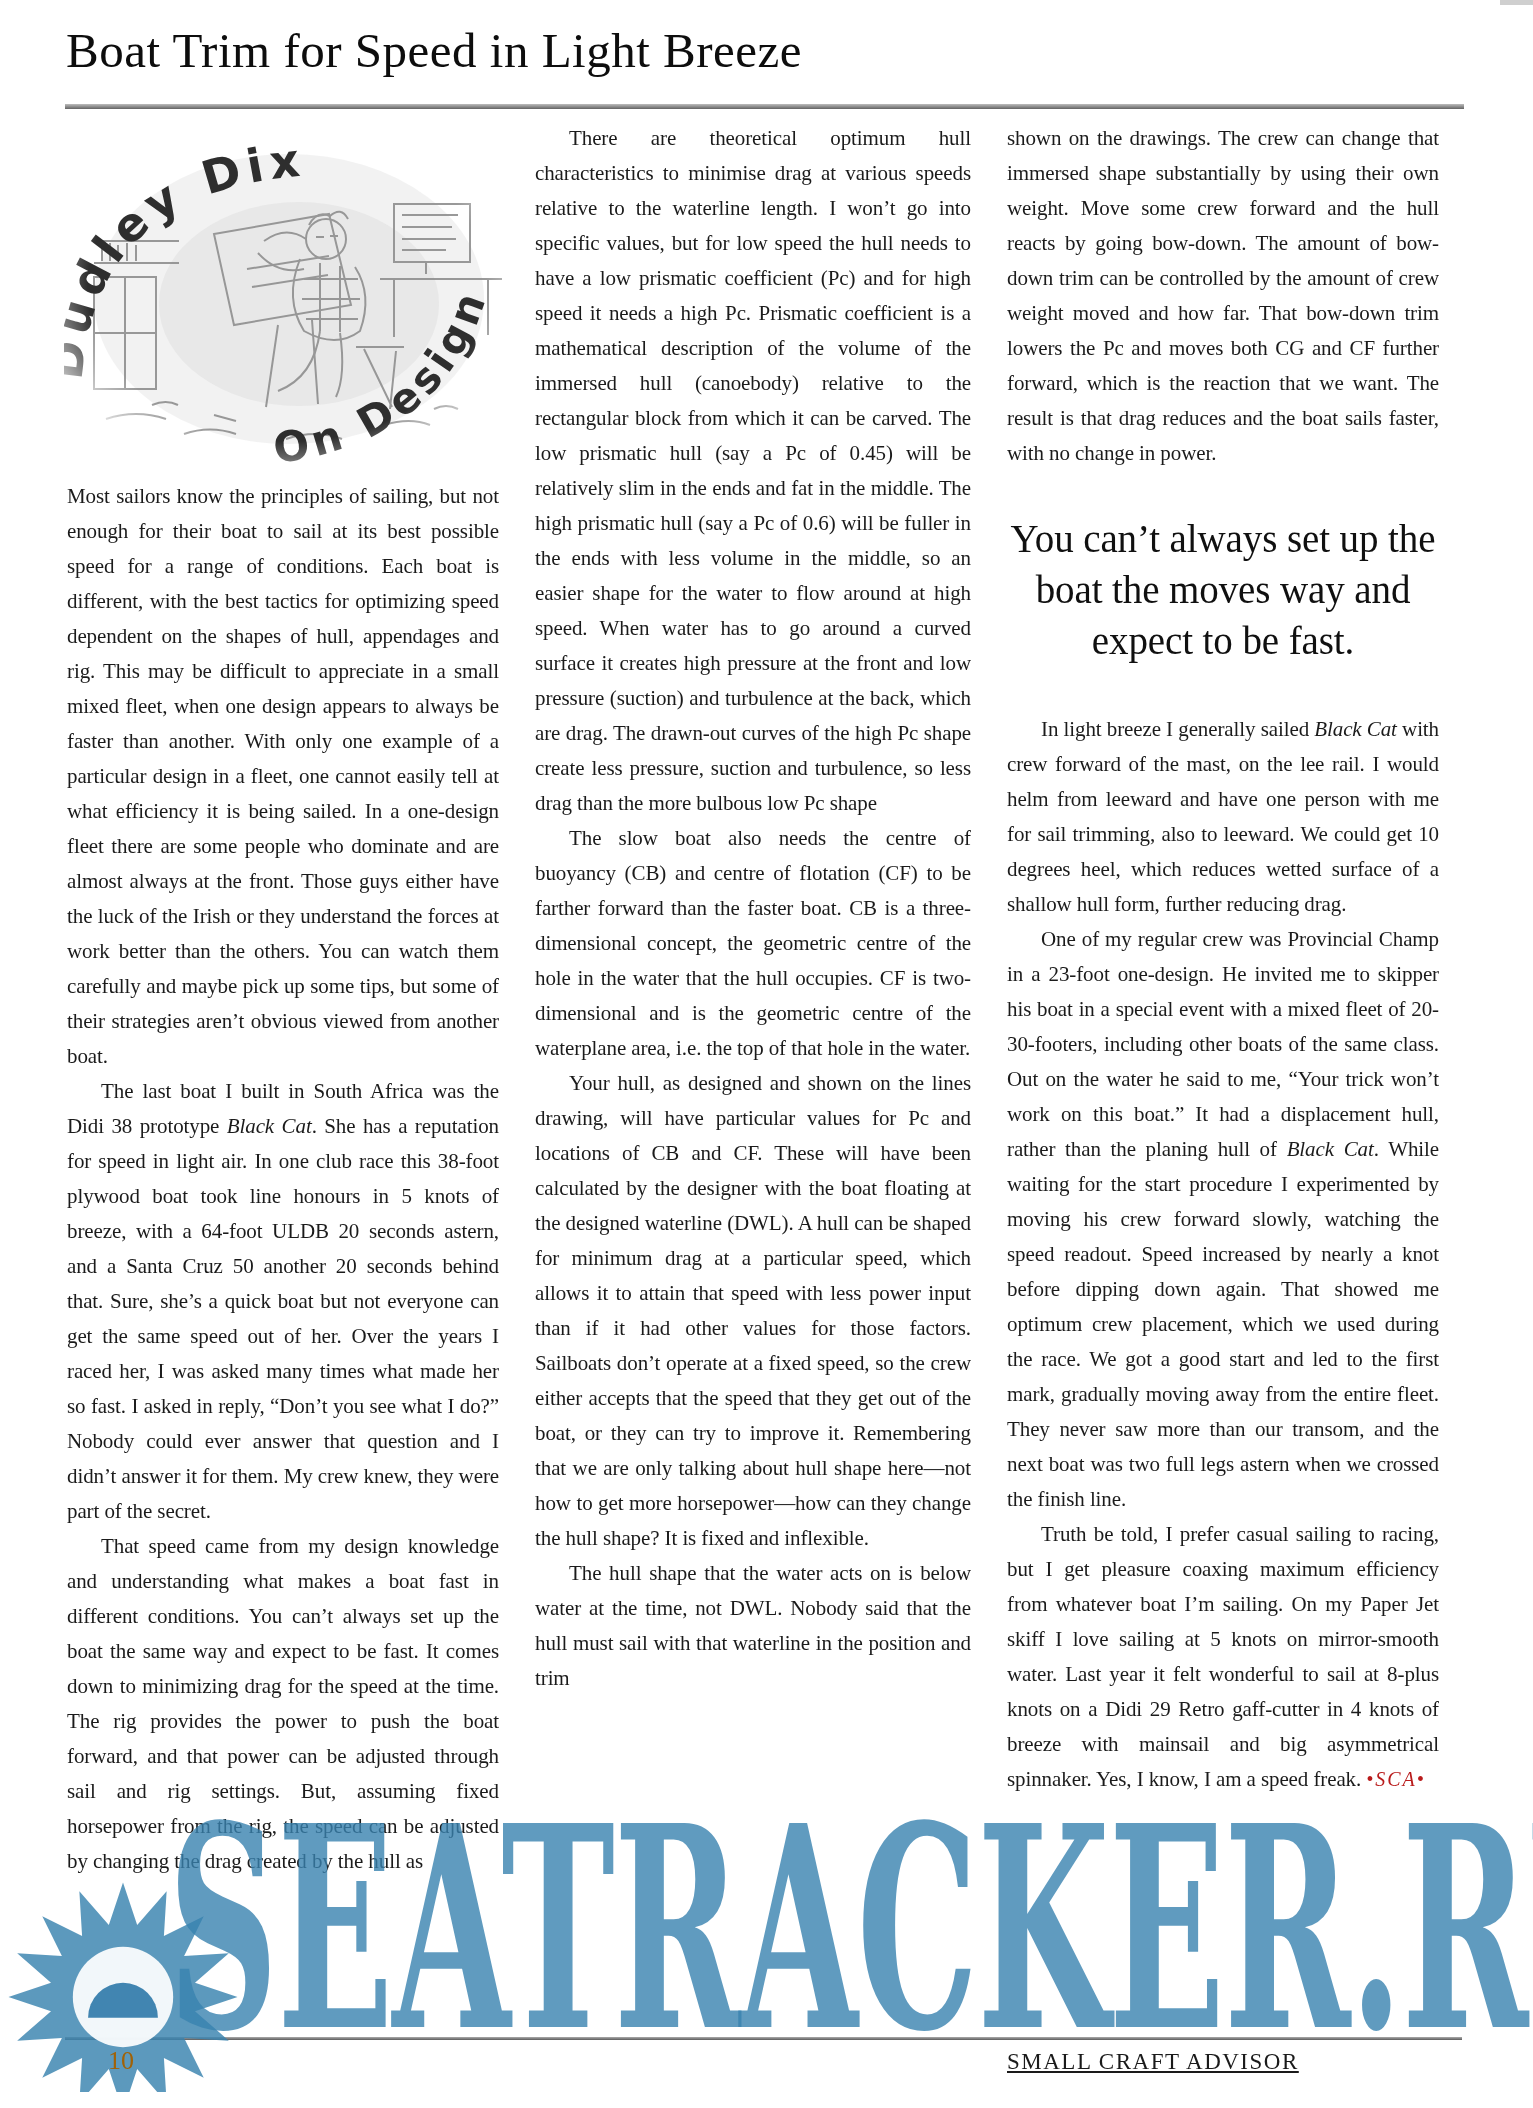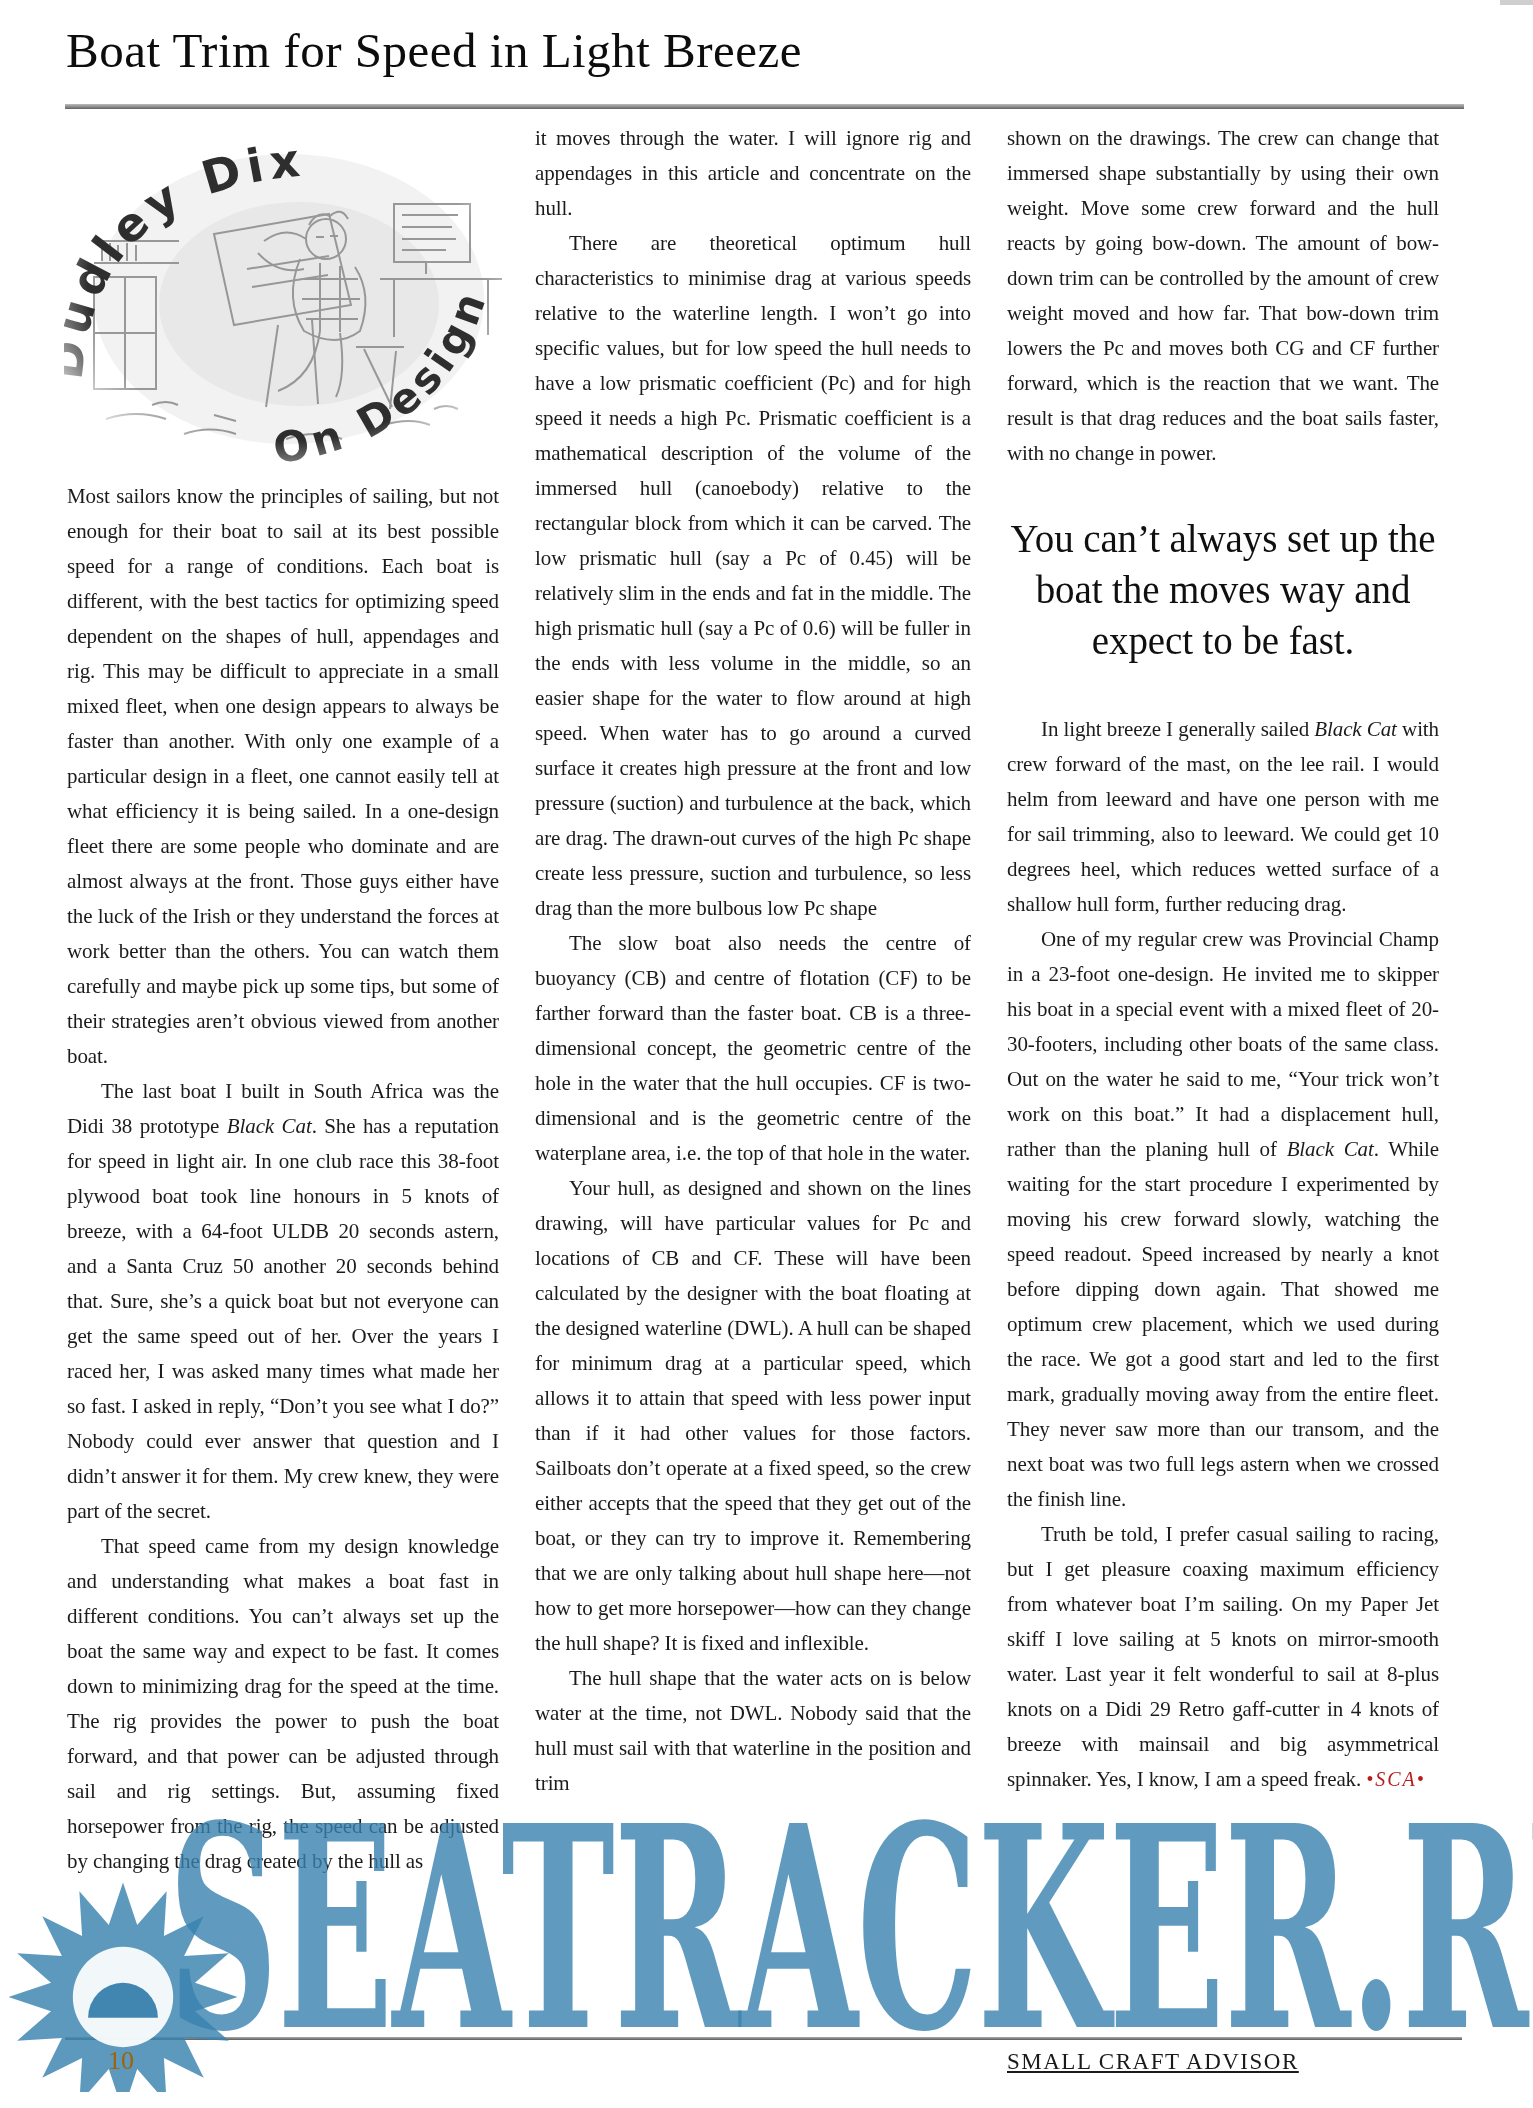--- a/index.html
+++ b/index.html
@@ -95,21 +95,20 @@
     </text>
     <rect x="0" y="0" width="446" height="348" fill="url(#fade)"></rect>
   </svg>
 
   <div class="col" id="colA">
       <p>Most sailors know the principles of sailing, but not enough for their boat to sail at its best possible speed for a range of conditions. Each boat is different, with the best tactics for optimizing speed dependent on the shapes of hull, appendages and rig. This may be difficult to appreciate in a small mixed fleet, when one design appears to always be faster than another. With only one example of a particular design in a fleet, one cannot easily tell at what efficiency it is being sailed. In a one-design fleet there are some people who dominate and are almost always at the front. Those guys either have the luck of the Irish or they understand the forces at work better than the others. You can watch them carefully and maybe pick up some tips, but some of their strategies aren’t obvious viewed from another boat.</p>
       <p class="indent">The last boat I built in South Africa was the Didi 38 prototype <i>Black Cat</i>. She has a reputation for speed in light air. In one club race this 38-foot plywood boat took line honours in 5 knots of breeze, with a 64-foot ULDB 20 seconds astern, and a Santa Cruz 50 another 20 seconds behind that. Sure, she’s a quick boat but not everyone can get the same speed out of her. Over the years I raced her, I was asked many times what made her so fast. I asked in reply, “Don’t you see what I do?” Nobody could ever answer that question and I didn’t answer it for them. My crew knew, they were part of the secret.</p>
       <p class="indent">That speed came from my design knowledge and understanding what makes a boat fast in different conditions. You can’t always set up the boat the same way and expect to be fast. It comes down to minimizing drag for the speed at the time. The rig provides the power to push the boat forward, and that power can be adjusted through sail and rig settings. But, assuming fixed horsepower from the rig, the speed can be adjusted by changing the drag created by the hull as</p>
     </div>
   <div class="col" id="colB">
-      <p>it moves through the water. I will ignore rig and appendages in this article and concentrate on the hull.</p>
       <p class="indent">There are theoretical optimum hull characteristics to minimise drag at various speeds relative to the waterline length. I won’t go into specific values, but for low speed the hull needs to have a low prismatic coefficient (Pc) and for high speed it needs a high Pc. Prismatic coefficient is a mathematical description of the volume of the immersed hull (canoebody) relative to the rectangular block from which it can be carved. The low prismatic hull (say a Pc of 0.45) will be relatively slim in the ends and fat in the middle. The high prismatic hull (say a Pc of 0.6) will be fuller in the ends with less volume in the middle, so an easier shape for the water to flow around at high speed. When water has to go around a curved surface it creates high pressure at the front and low pressure (suction) and turbulence at the back, which are drag. The drawn-out curves of the high Pc shape create less pressure, suction and turbulence, so less drag than the more bulbous low Pc shape</p>
       <p class="indent">The slow boat also needs the centre of buoyancy (CB) and centre of flotation (CF) to be farther forward than the faster boat. CB is a three-dimensional concept, the geometric centre of the hole in the water that the hull occupies. CF is two-dimensional and is the geometric centre of the waterplane area, i.e. the top of that hole in the water.</p>
       <p class="indent">Your hull, as designed and shown on the lines drawing, will have particular values for Pc and locations of CB and CF. These will have been calculated by the designer with the boat floating at the designed waterline (DWL). A hull can be shaped for minimum drag at a particular speed, which allows it to attain that speed with less power input than if it had other values for those factors. Sailboats don’t operate at a fixed speed, so the crew either accepts that the speed that they get out of the boat, or they can try to improve it. Remembering that we are only talking about hull shape here—not how to get more horsepower—how can they change the hull shape? It is fixed and inflexible.</p>
       <p class="indent">The hull shape that the water acts on is below water at the time, not DWL. Nobody said that the hull must sail with that waterline in the position and trim</p>
     </div>
   <div class="col" id="colC">
       <p>shown on the drawings. The crew can change that immersed shape substantially by using their own weight. Move some crew forward and the hull reacts by going bow-down. The amount of bow-down trim can be controlled by the amount of crew weight moved and how far. That bow-down trim lowers the Pc and moves both CG and CF further forward, which is the reaction that we want. The result is that drag reduces and the boat sails faster, with no change in power.</p>
       <div class="pullquote">You can’t always set up the boat the moves way and expect to be fast.</div>
       <p class="indent">In light breeze I generally sailed <i>Black Cat</i> with crew forward of the mast, on the lee rail. I would helm from leeward and have one person with me for sail trimming, also to leeward. We could get 10 degrees heel, which reduces wetted surface of a shallow hull form, further reducing drag.</p>
       <p class="indent">One of my regular crew was Provincial Champ in a 23-foot one-design. He invited me to skipper his boat in a special event with a mixed fleet of 20-30-footers, including other boats of the same class. Out on the water he said to me, “Your trick won’t work on this boat.” It had a displacement hull, rather than the planing hull of <i>Black Cat</i>. While waiting for the start procedure I experimented by moving his crew forward slowly, watching the speed readout. Speed increased by nearly a knot before dipping down again. That showed me optimum crew placement, which we used during the race. We got a good start and led to the first mark, gradually moving away from the entire fleet. They never saw more than our transom, and the next boat was two full legs astern when we crossed the finish line.</p>

